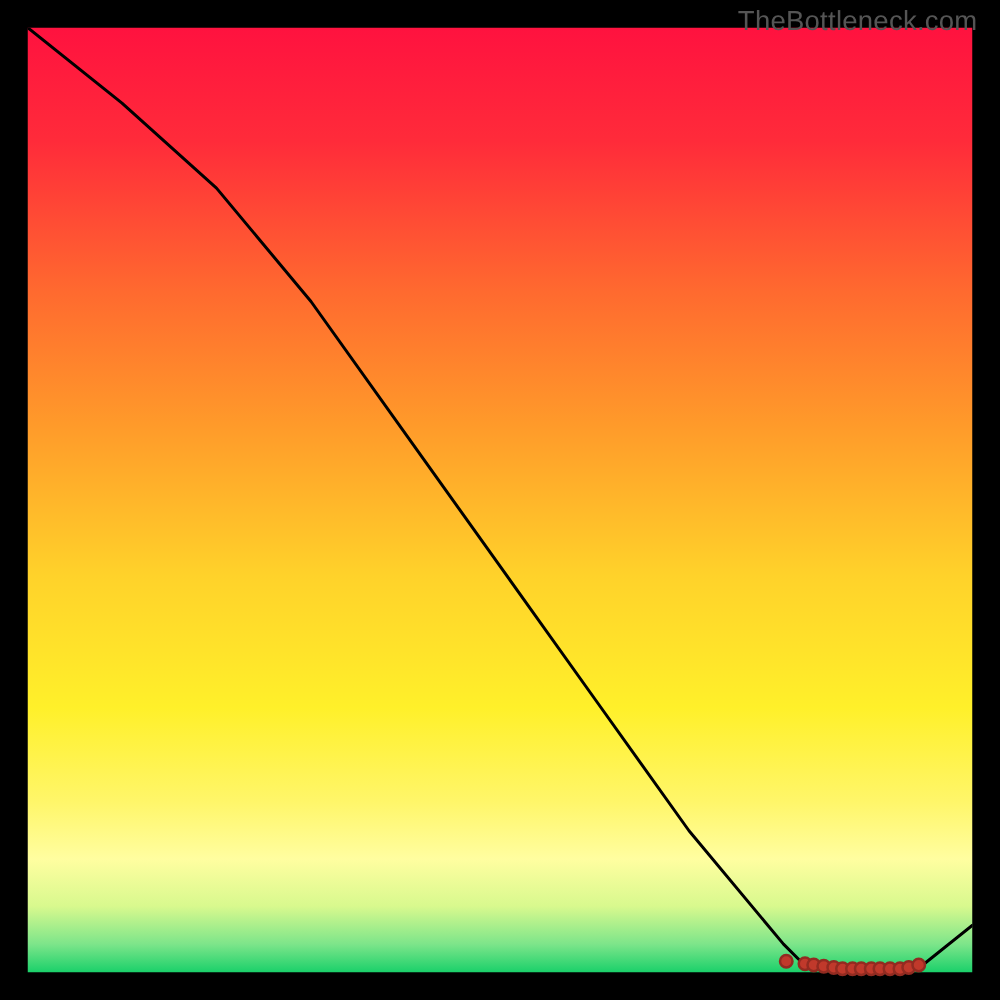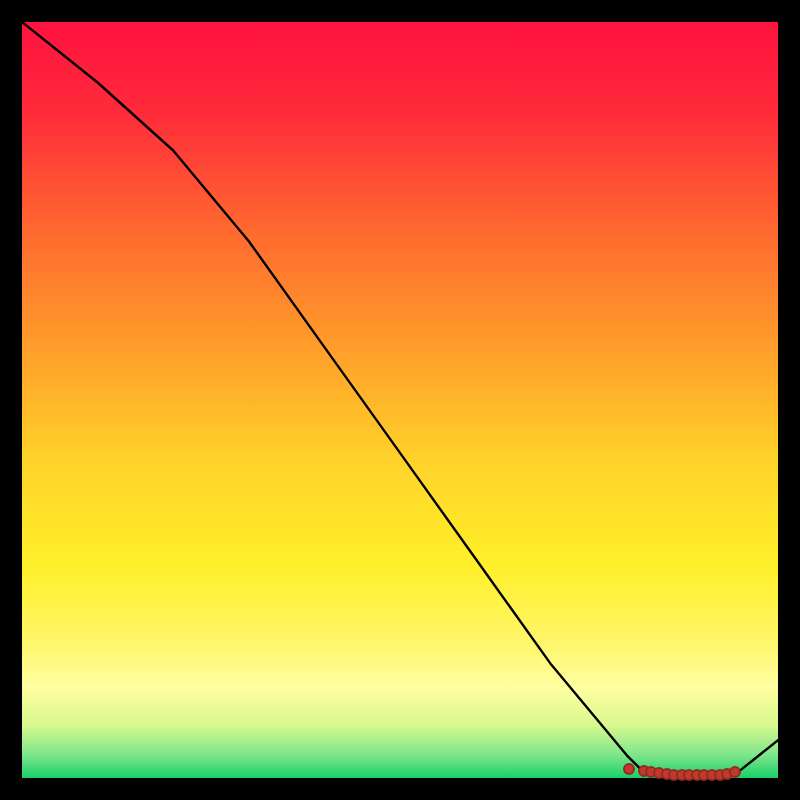--- a/index.html
+++ b/index.html
@@ -68,20 +68,21 @@
     background: #c0392b;
     border: 2px solid #922b21;
     z-index: 20;
   }
 </style>
 </head>
 <body>
 
 <div class="frame">
 
+  <div class="watermark">TheBottleneck.com</div>
 
   <div class="plot-outer">
     <div class="plot-inner">
       <svg class="bg-svg" viewBox="0 0 756 756" preserveAspectRatio="none">
         <defs>
           <linearGradient id="grad" x1="0" y1="0" x2="0" y2="1">
             <stop offset="0%" stop-color="#ff123f"></stop>
             <stop offset="12%" stop-color="#ff2b3a"></stop>
             <stop offset="28%" stop-color="#ff6a2f"></stop>
             <stop offset="42%" stop-color="#ff9a2a"></stop>

